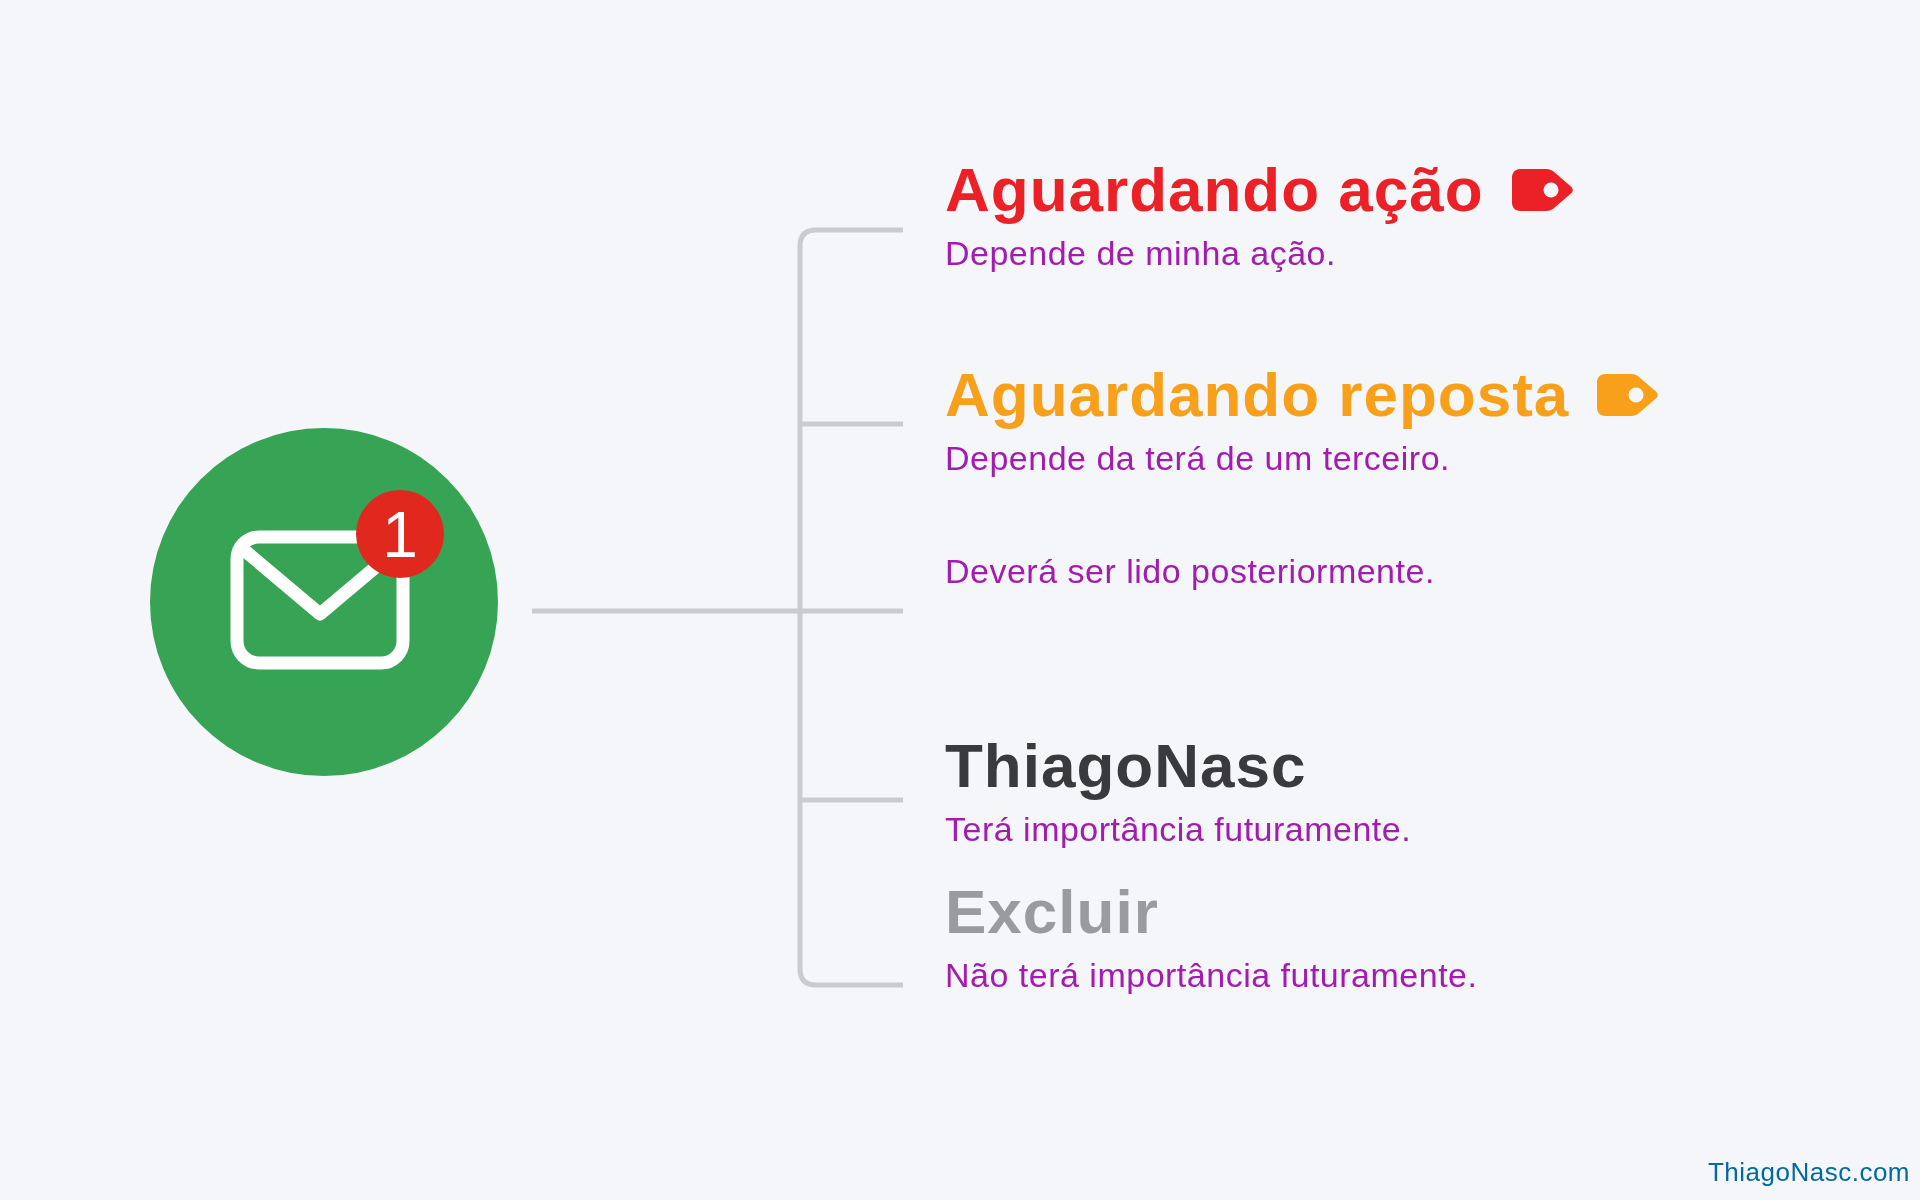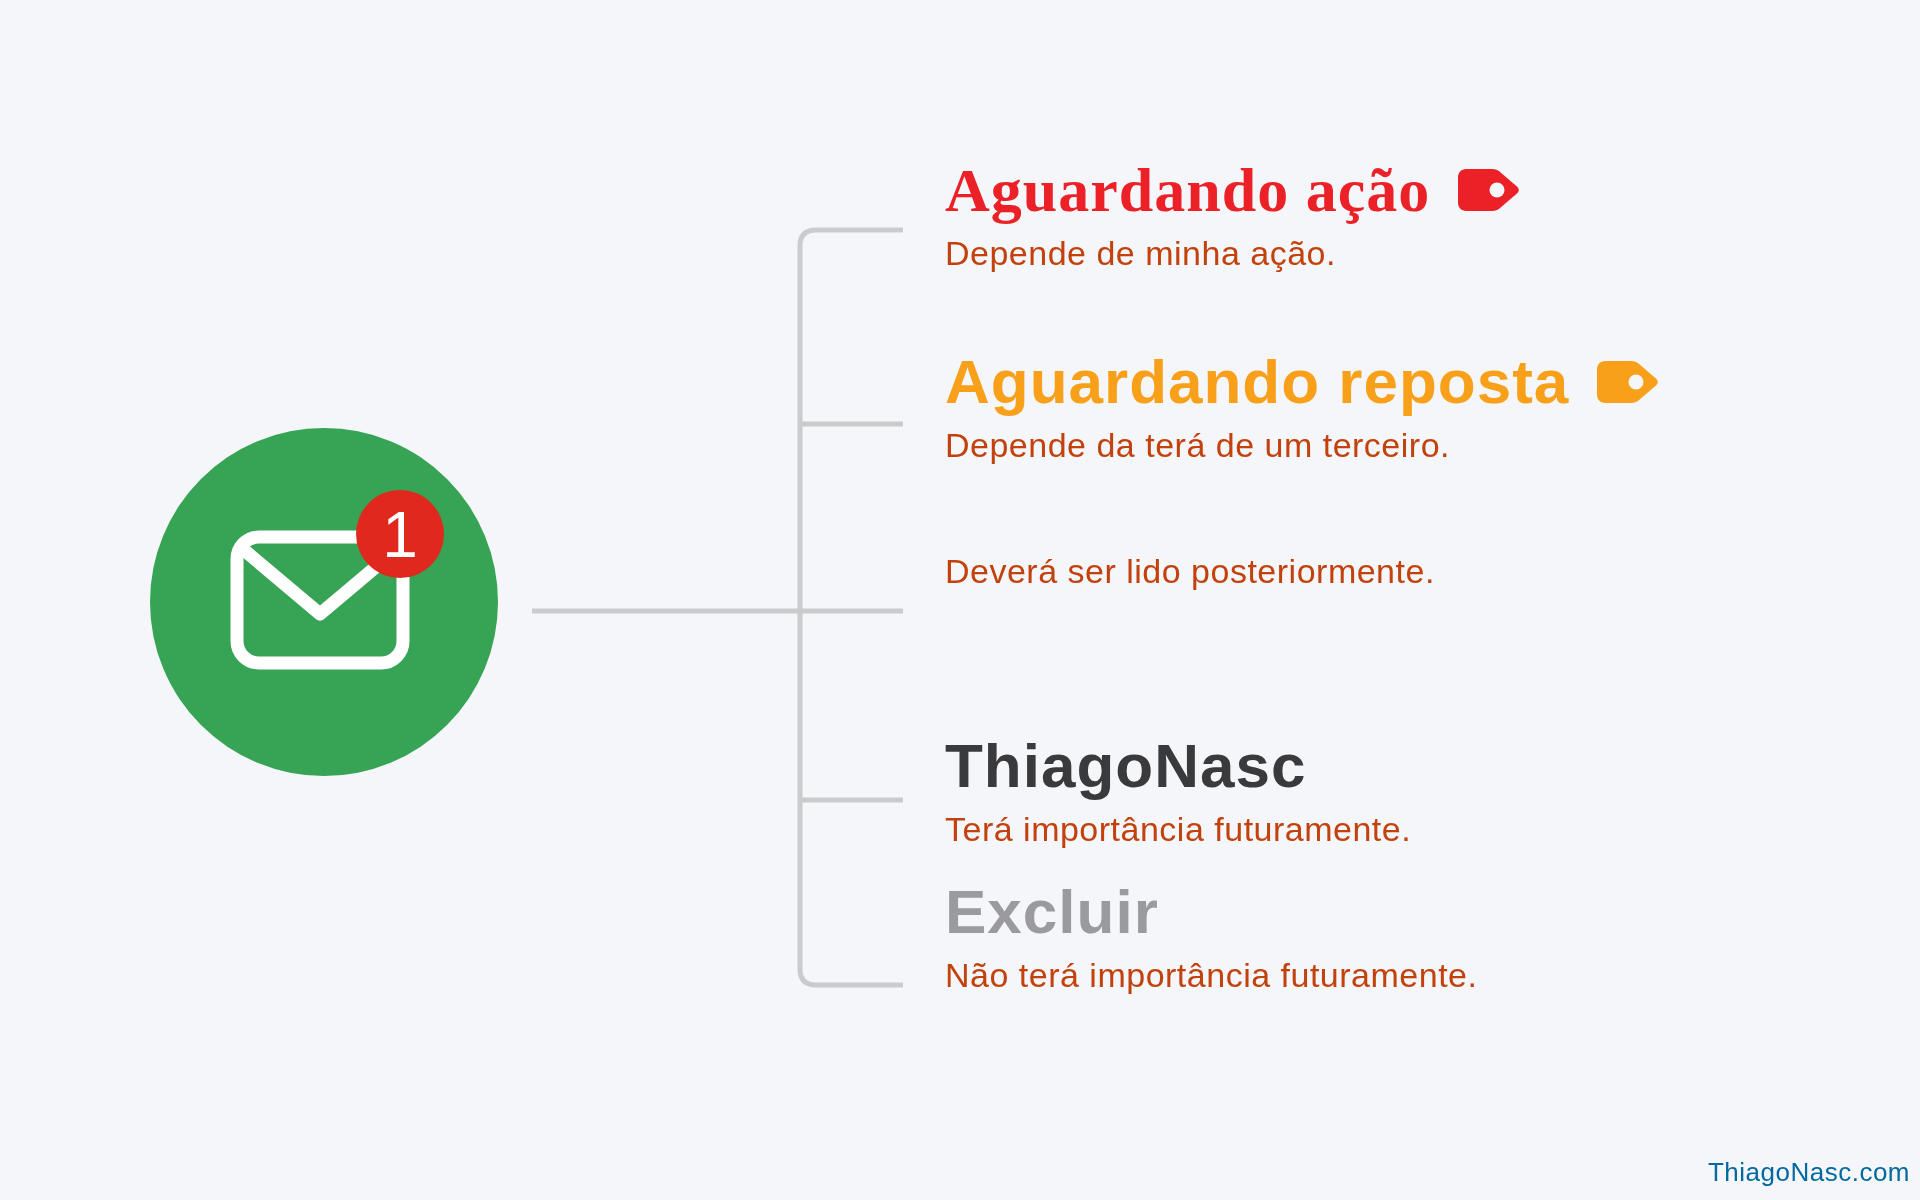--- a/index.html
+++ b/index.html
@@ -17,21 +17,21 @@
   .group{position:absolute;left:945px;}
   .heading-row{display:flex;align-items:center;height:66px;}
   .title{
     margin:0;font-size:62px;line-height:66px;font-weight:700;
     letter-spacing:1px;white-space:nowrap;
   }
   .tag{margin-left:26px;flex:0 0 auto;display:block;}
   .tag .hole{fill:#f4f6f9;}
   .desc{
     margin:8px 0 0 0;font-size:34px;line-height:44px;font-weight:400;
-    color:#c2410c;letter-spacing:0.5px;white-space:nowrap;
+    color:#a21caf;letter-spacing:0.5px;white-space:nowrap;
   }
   .watermark{
     position:absolute;right:10px;bottom:12px;
     font-size:26px;color:#0369a1;letter-spacing:0.5px;
   }
   .badge-num{
     font-family:"Liberation Sans", sans-serif;
     font-size:64px;font-weight:500;fill:#ffffff;
   }
 </style>
@@ -52,30 +52,30 @@
     <rect x="97" y="119" width="166" height="126" rx="22" fill="none" stroke="#ffffff" stroke-width="13"></rect>
     <path d="M104 132 L180 196 L256 132" fill="none" stroke="#ffffff" stroke-width="13" stroke-linecap="round" stroke-linejoin="round"></path>
     <circle cx="260" cy="116" r="44" fill="#e0281e"></circle>
     <text class="badge-num" x="260" y="139" text-anchor="middle">1</text>
   </svg>
 
   <div class="groups">
 
     <div class="group" style="top:157px">
       <div class="heading-row">
-        <h2 class="title" style="color: rgb(236, 33, 39); font-family: Liberation Serif, serif;">Aguardando ação</h2>
+        <h2 class="title" style="color: rgb(236, 33, 39);">Aguardando ação</h2>
         <svg class="tag" width="66" height="46" viewBox="0 0 66 46" aria-hidden="true">
           <path d="M10 2 H36 C39.5 2 42.8 3.4 45.2 5.9 L61.5 19.9 C63.2 21.6 63.2 24.4 61.5 26.1 L45.2 40.1 C42.8 42.6 39.5 44 36 44 H10 C5.6 44 2 40.4 2 36 V10 C2 5.6 5.6 2 10 2 Z" fill="#ec2127"></path>
           <circle class="hole" cx="41" cy="23" r="7.5"></circle>
         </svg>
       </div>
       <p class="desc">Depende de minha ação.</p>
     </div>
 
-    <div class="group" style="top:349px">
+    <div class="group" style="top:362px">
       <div class="heading-row">
         <h2 class="title" style="color: rgb(249, 160, 27);">Aguardando reposta</h2>
         <svg class="tag" width="66" height="46" viewBox="0 0 66 46" aria-hidden="true">
           <path d="M10 2 H36 C39.5 2 42.8 3.4 45.2 5.9 L61.5 19.9 C63.2 21.6 63.2 24.4 61.5 26.1 L45.2 40.1 C42.8 42.6 39.5 44 36 44 H10 C5.6 44 2 40.4 2 36 V10 C2 5.6 5.6 2 10 2 Z" fill="#f9a01b"></path>
           <circle class="hole" cx="41" cy="23" r="7.5"></circle>
         </svg>
       </div>
       <p class="desc">Depende da terá de um terceiro.</p>
     </div>
 

